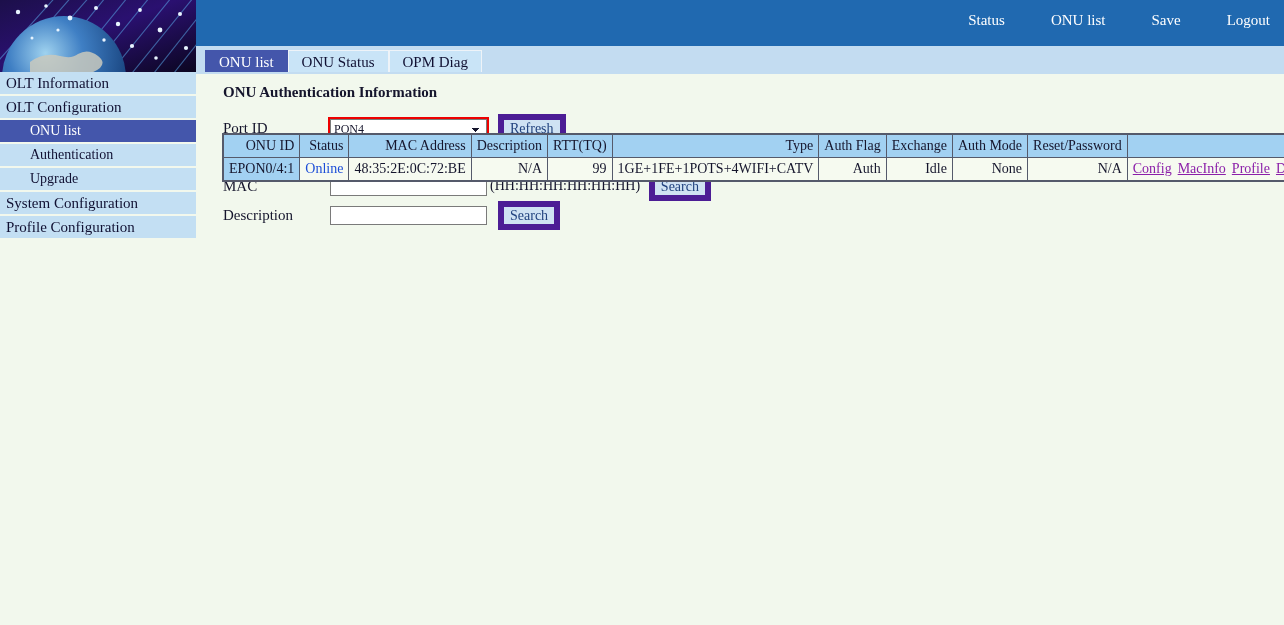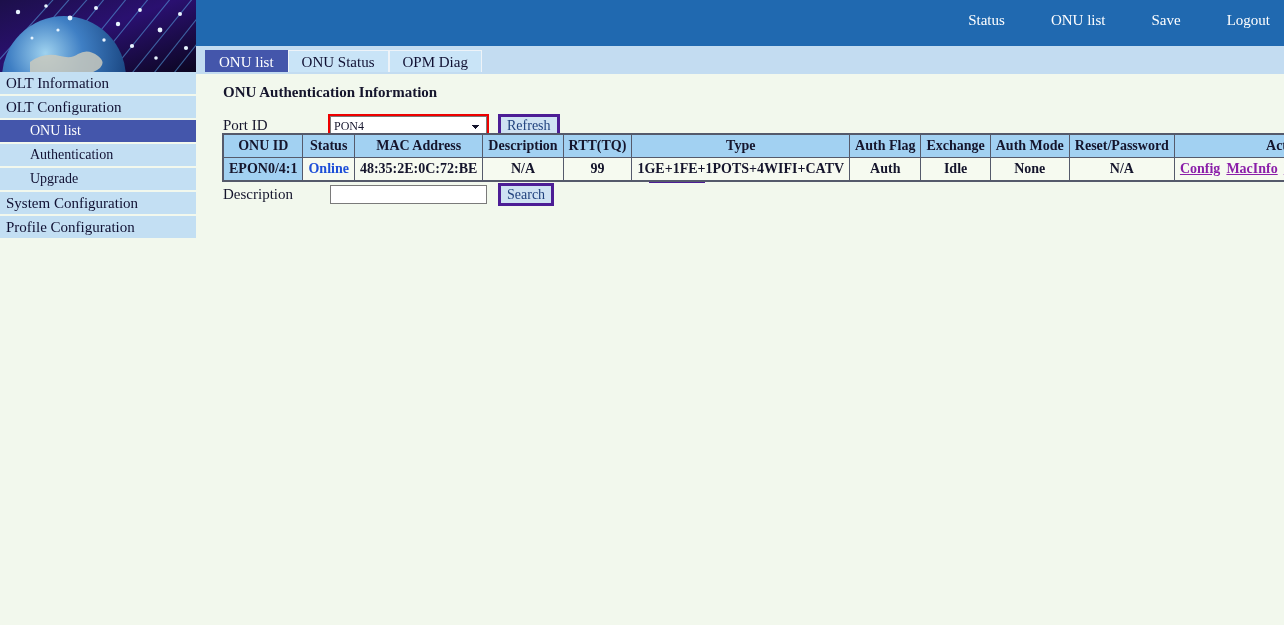--- a/index.html
+++ b/index.html
@@ -182,21 +182,21 @@
     border: 1px solid #7a7a7a;
     box-sizing: border-box;
     padding: 0 3px;
   }
   .btn {
     display: inline-block;
     font-family: "Liberation Serif", serif;
     font-size: 14px;
     color: #21427e;
     background: #cfe2f3;
-    border: 3px solid #4c1d95;
+    border: 6px solid #4c1d95;
     padding: 1px 6px;
     margin-left: 5px;
     line-height: 15px;
     cursor: pointer;
     vertical-align: middle;
   }
   .hint {
     font-size: 14px;
     color: #15152c;
     margin-left: 1px;
@@ -207,22 +207,22 @@
   #onu-table {
     position: absolute;
     left: 222px; top: 133px;
     border-collapse: collapse;
     border: 2px solid #555a6b;
     background: #f6faf0;
   }
   #onu-table th, #onu-table td {
     border: 1px solid #555a6b;
     font-size: 14px;
-    font-weight: bold;
-    text-align: center;
+    font-weight: normal;
+    text-align: right;
     padding: 2px 5px;
     height: 18px;
     color: #15152c;
     white-space: nowrap;
   }
   #onu-table thead th {
     background: #a2d1f2;
   }
   #onu-table td.idcell { background: #a2d1f2; }
   #onu-table td.statuscell { color: #1d4ed8; }

